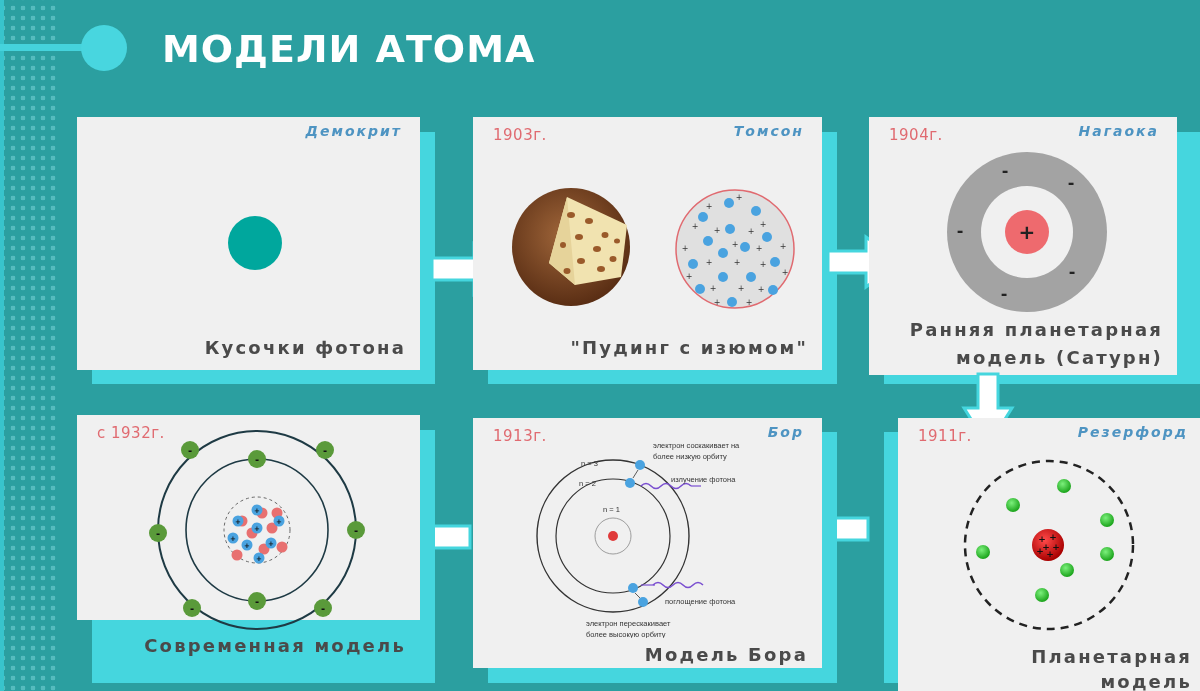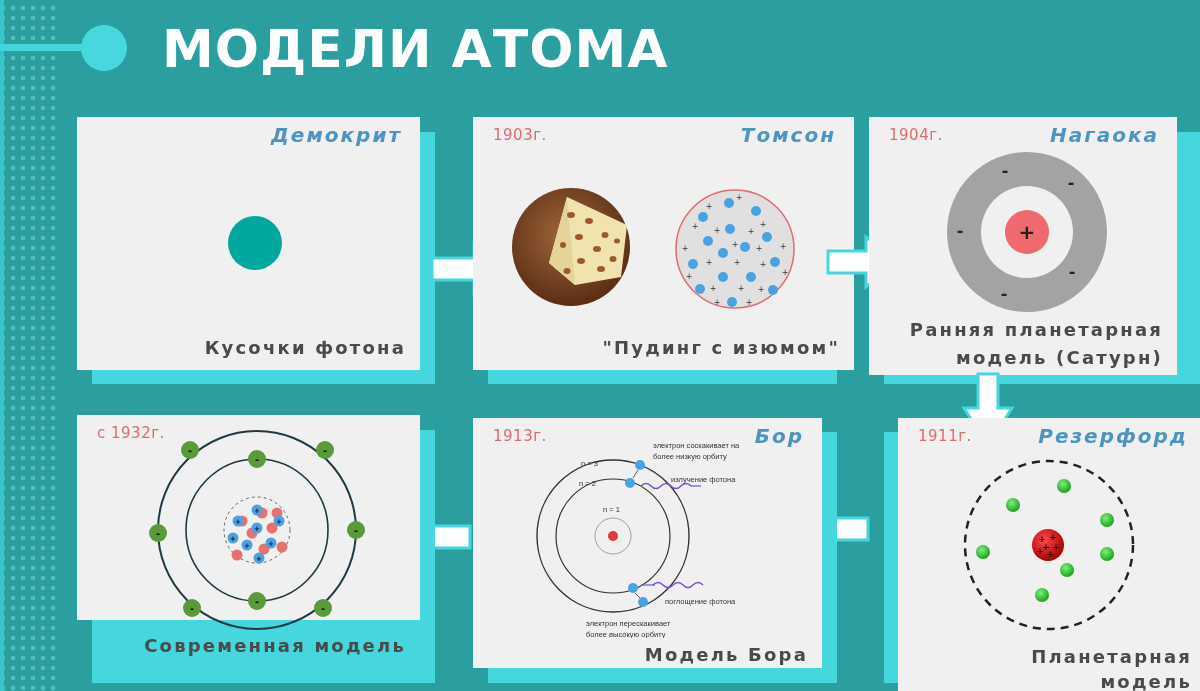--- a/index.html
+++ b/index.html
@@ -12,29 +12,29 @@
     position:absolute; left:4px; top:0; width:52px; height:691px;
     background-image: radial-gradient(circle, rgba(120,210,215,0.55) 2.2px, transparent 2.6px);
     background-size:10px 10px;
     background-position:4px 3px;
   }
   .left-edge { position:absolute; left:0; top:0; width:4px; height:691px; background:#38c4cc; }
   .title-line { position:absolute; left:0; top:44px; width:100px; height:7px; background:#45d3dc; }
   .title-dot { position:absolute; left:81px; top:25px; width:46px; height:46px; border-radius:50%; background:#48d6df; }
   .page-title {
     position:absolute; left:162px; top:14px; margin:0;
-    font-family:"DejaVu Sans", sans-serif; font-weight:bold; font-size:52px; letter-spacing:1px;
+    font-family:"DejaVu Sans", sans-serif; font-weight:bold; font-size:38px; letter-spacing:1px;
     color:#ffffff; line-height:70px;
   }
 
   .shadow { position:absolute; background:#45d6de; }
   .card { position:absolute; background:#f0f0f0; }
   .year { position:absolute; left:20px; top:9px; font-size:15px; color:#e06a70; letter-spacing:0.5px; }
   .scientist {
-    position:absolute; right:18px; top:6px; font-size:20px; font-weight:bold; font-style:italic;
+    position:absolute; right:18px; top:6px; font-size:14px; font-weight:bold; font-style:italic;
     color:#4e94c2; letter-spacing:2px;
   }
   .caption {
     position:absolute; right:14px; font-size:18px; font-weight:bold; color:#4a4a4a;
     letter-spacing:2.2px; text-align:right; line-height:25px;
   }
   .fig { position:absolute; }
   .arrow { position:absolute; }
   .note { font-family:"Liberation Sans", sans-serif; font-size:7.5px; fill:#333; }
 </style>
@@ -54,21 +54,21 @@
     <circle cx="28" cy="28" r="27" fill="#00a79d"></circle>
   </svg>
   <span class="caption" style="top:218px;">Кусочки фотона</span>
 </div>
 
 <svg class="arrow" style="left:430px;top:240px;" width="80" height="60">
   <polygon points="2,18 44,18 44,4 76,29 44,54 44,40 2,40" fill="#ffffff" stroke="#45d6de" stroke-width="3"></polygon>
 </svg>
 
 <div class="shadow" style="left:488px;top:132px;width:349px;height:252px;"></div>
-<div class="card" style="left:473px;top:117px;width:349px;height:253px;padding-left:32px;">
+<div class="card" style="left:473px;top:117px;width:349px;height:253px;">
   <span class="year">1903г.</span>
   <span class="scientist">Томсон</span>
   <svg class="fig" style="left:36px;top:68px;" width="124" height="124">
     <defs>
       <radialGradient id="crust" cx="45%" cy="40%" r="60%">
         <stop offset="0%" stop-color="#a0663a"></stop>
         <stop offset="100%" stop-color="#5a2e14"></stop>
       </radialGradient>
     </defs>
     <circle cx="62" cy="62" r="59" fill="url(#crust)"></circle>

